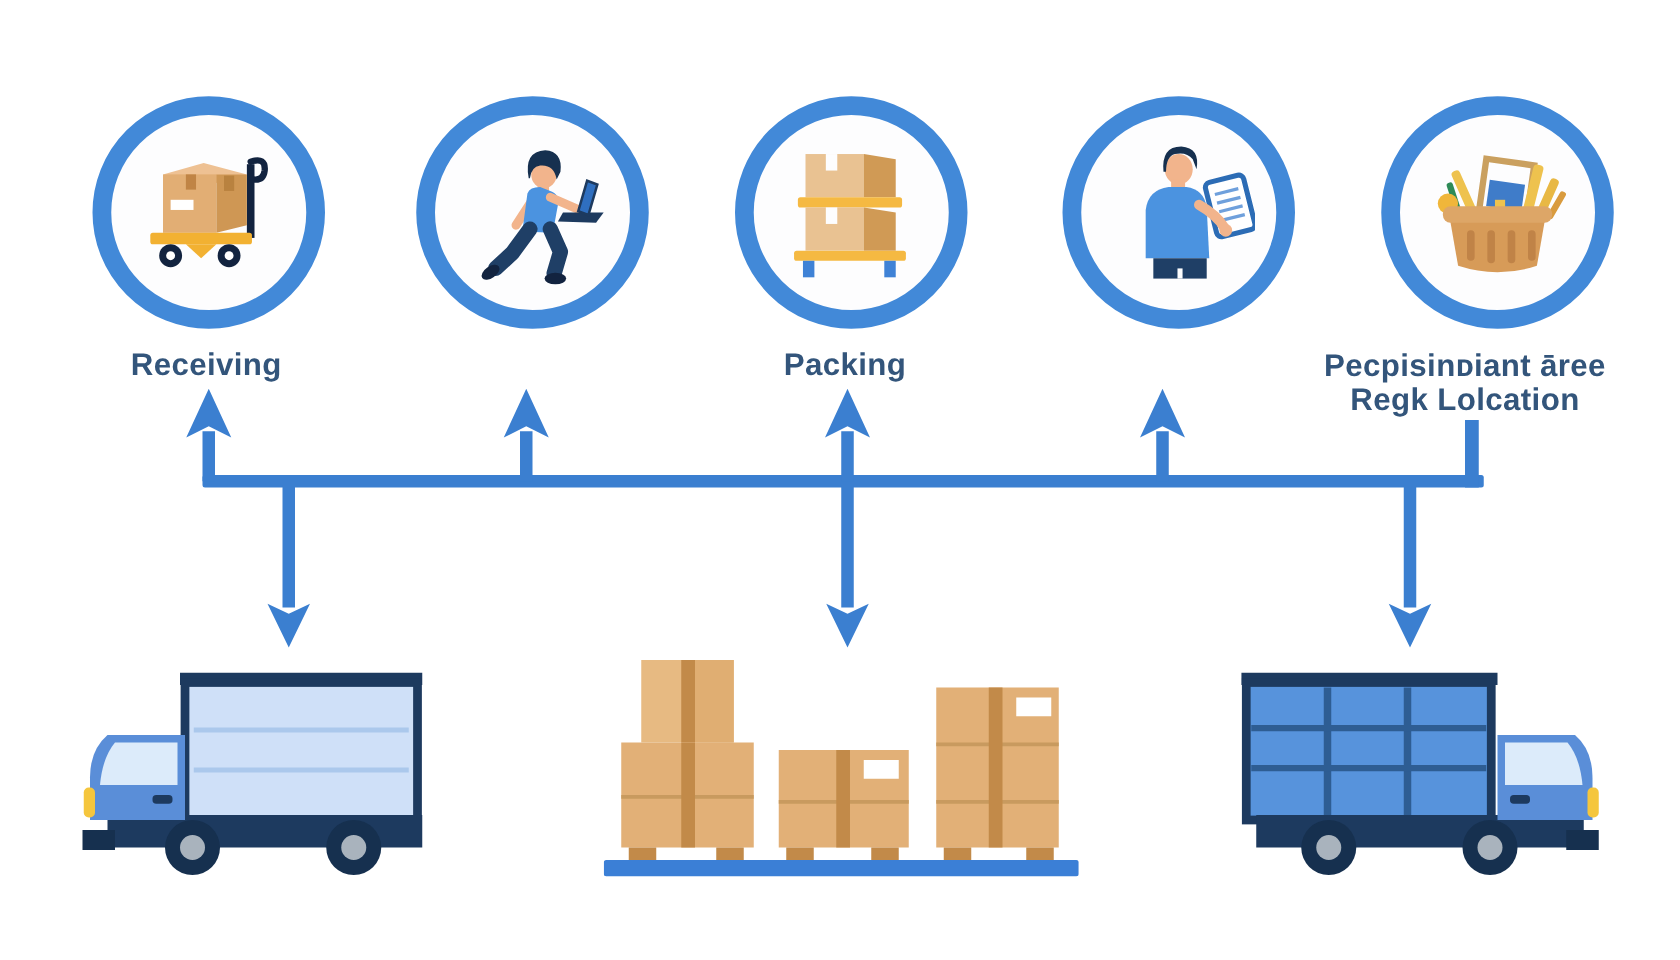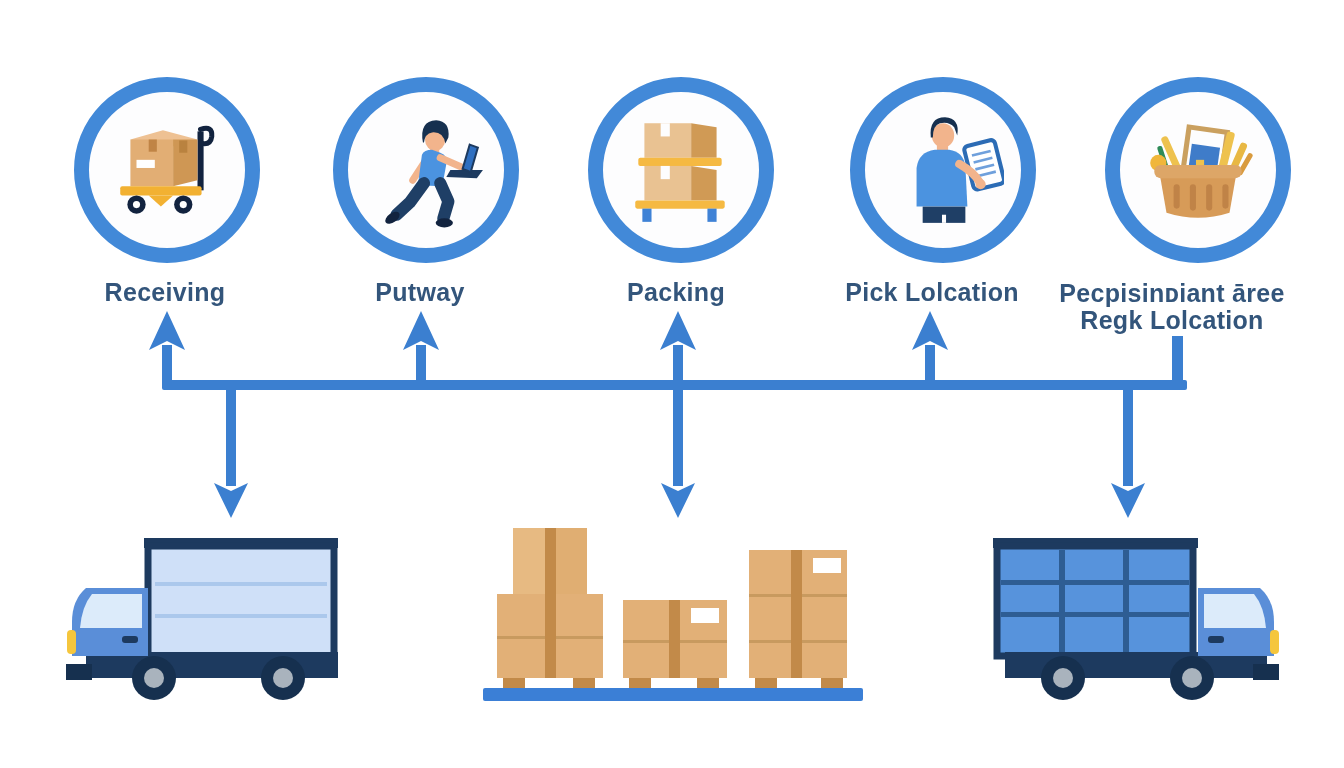--- a/index.html
+++ b/index.html
@@ -112,23 +112,21 @@
       <path d="M22 62 L98 62 L91 102 Q60 112 29 102 Z" fill="#d79b58"></path>
       <rect x="17" y="55" width="86" height="13" rx="6" fill="#dda667"></rect>
       <rect x="36" y="74" width="6" height="24" rx="3" fill="#c08347"></rect>
       <rect x="52" y="74" width="6" height="26" rx="3" fill="#c08347"></rect>
       <rect x="68" y="74" width="6" height="26" rx="3" fill="#c08347"></rect>
       <rect x="84" y="74" width="6" height="24" rx="3" fill="#c08347"></rect>
     </svg>
   </div>
 
   <div class="stage-label" style="left:35px;top:279px;width:260px;">Receiving</div>
-  <div class="stage-label" style="left:290px;top:279px;width:260px;">Putway</div>
   <div class="stage-label" style="left:546px;top:279px;width:260px;">Packing</div>
-  <div class="stage-label" style="left:802px;top:279px;width:260px;">Pick Lolcation</div>
   <div class="stage-label" style="left:1032px;top:280px;width:280px;">Pecpisinᴅiant āree
 Regk Lolcation</div>
 
   <svg class="connectors" width="1344" height="768" viewBox="0 0 1344 768">
     <rect x="162" y="380" width="1025" height="10" rx="2" fill="#3b7fd0"></rect>
 
     <g fill="#3b7fd0">
       <rect x="162" y="345" width="10" height="40"></rect>
         <polygon points="167,311 185,350 167,341 149,350"></polygon>
     </g>

